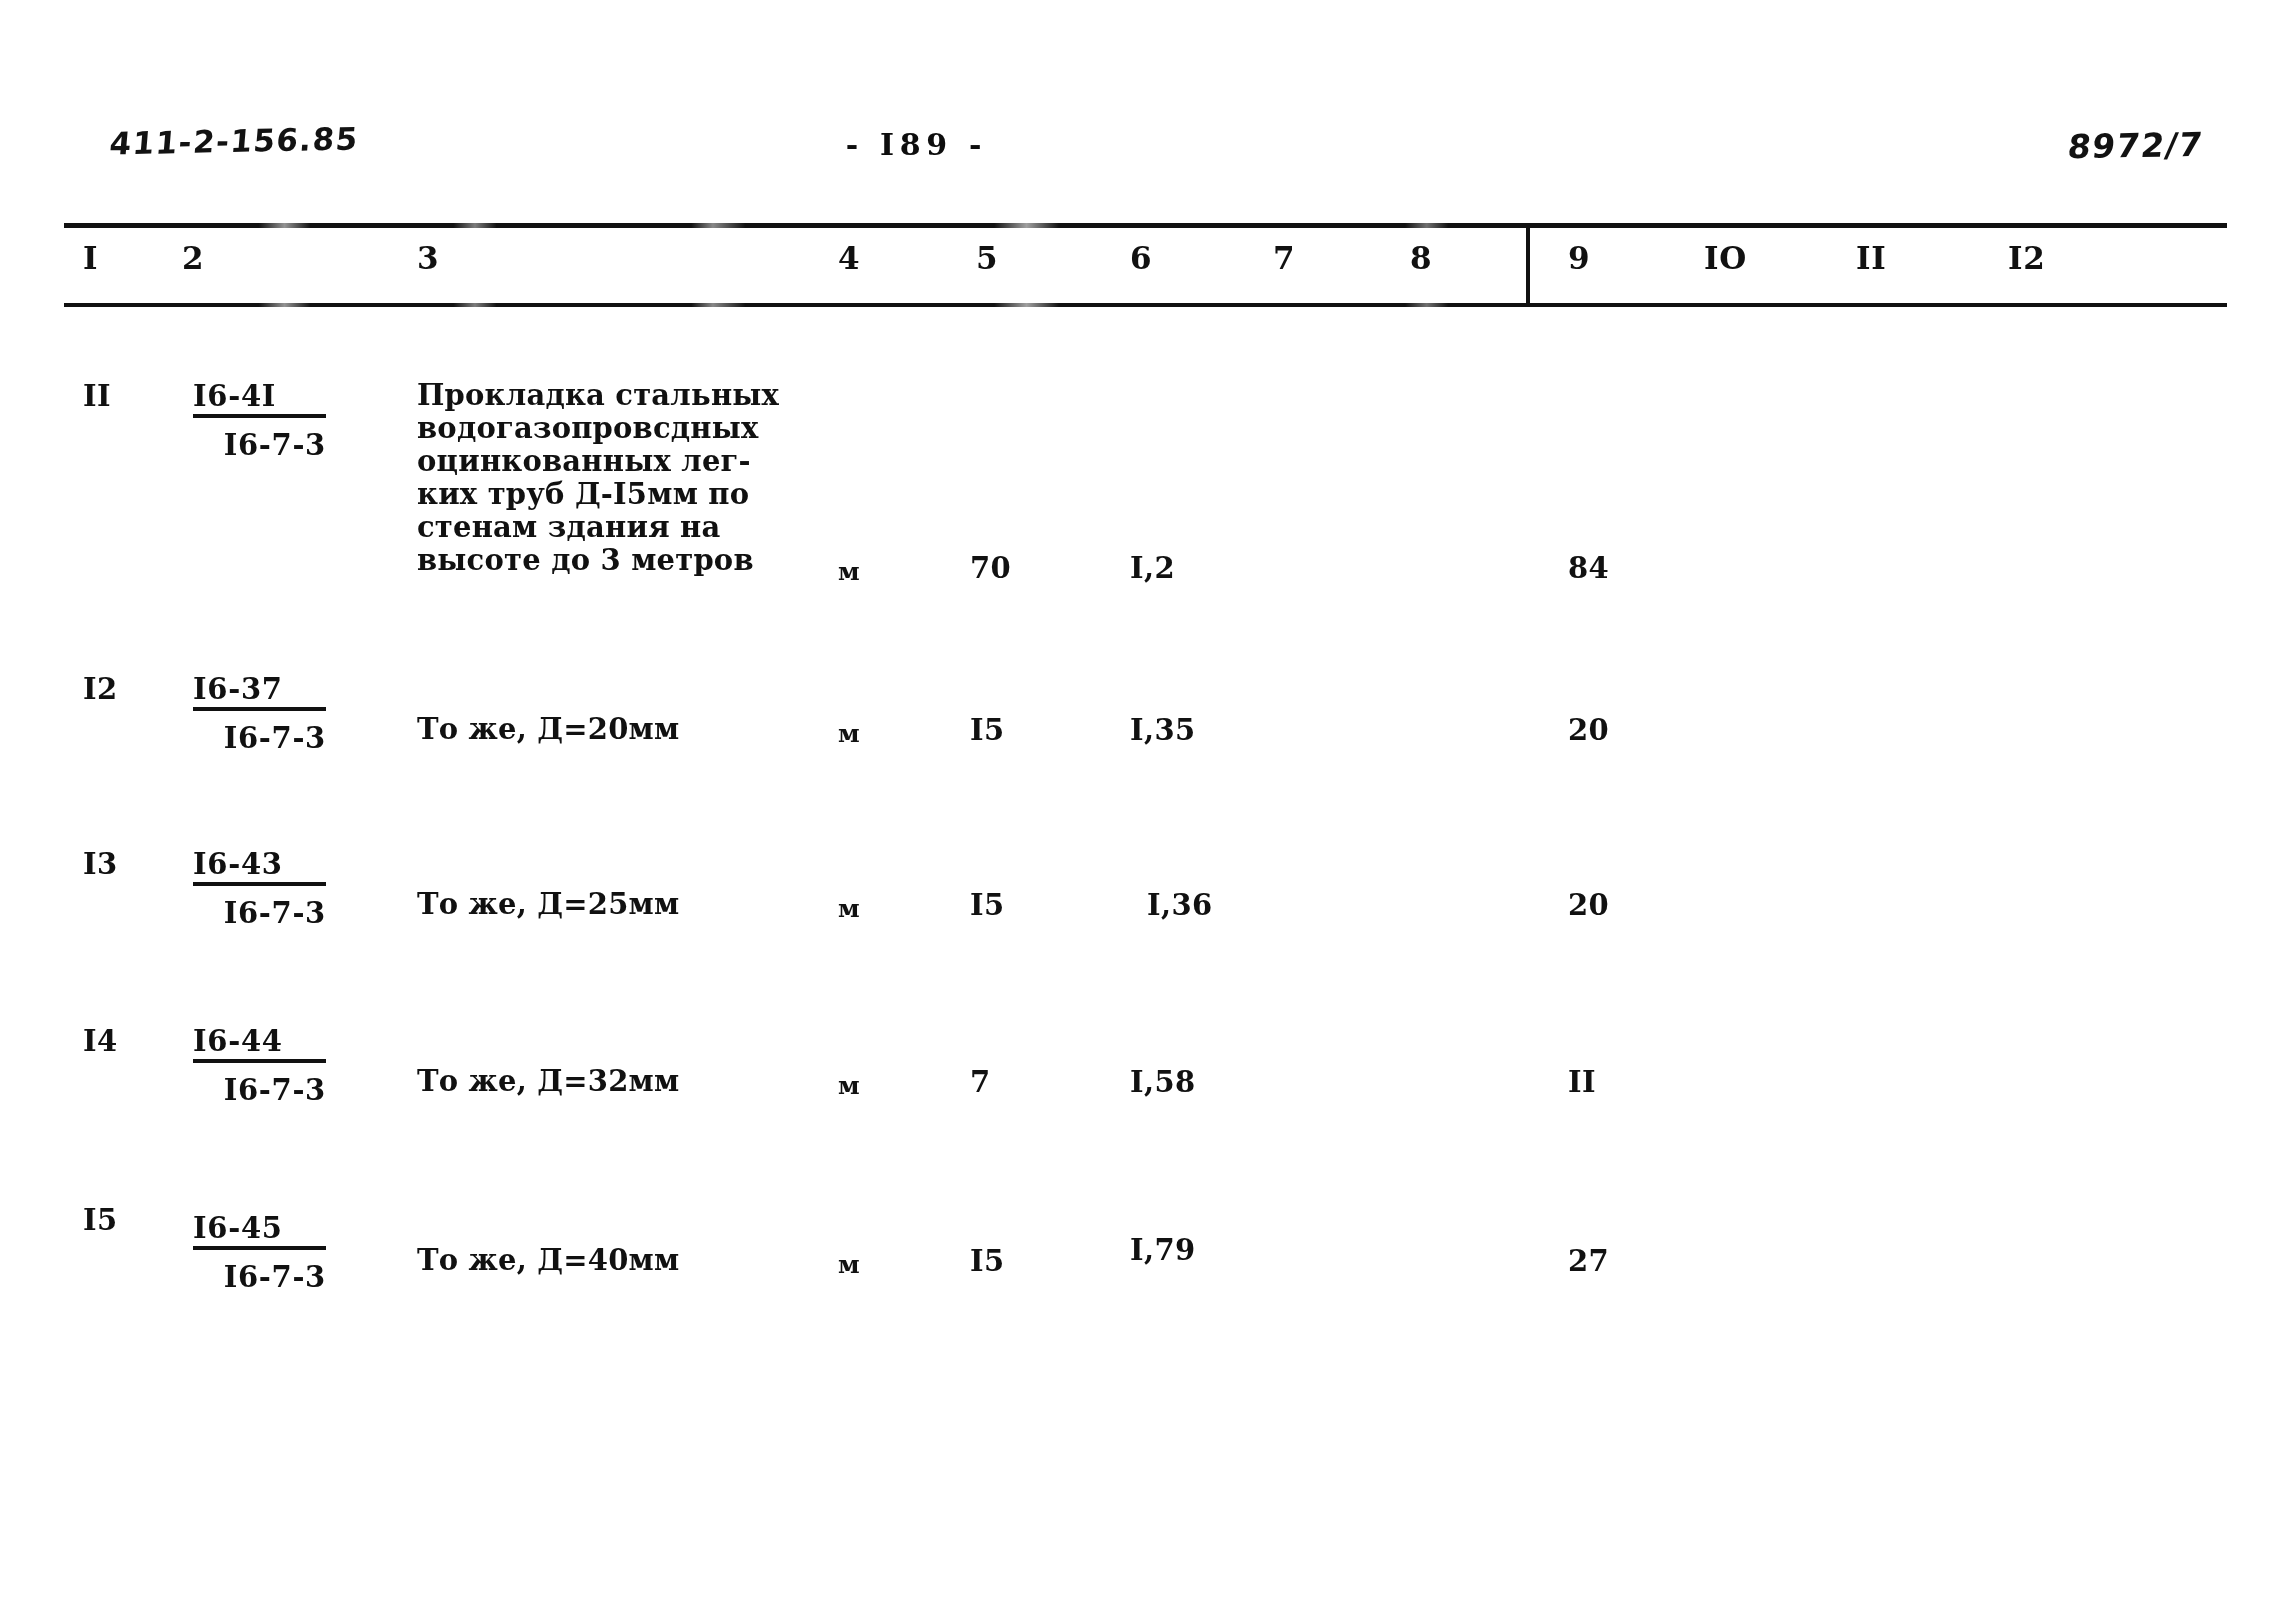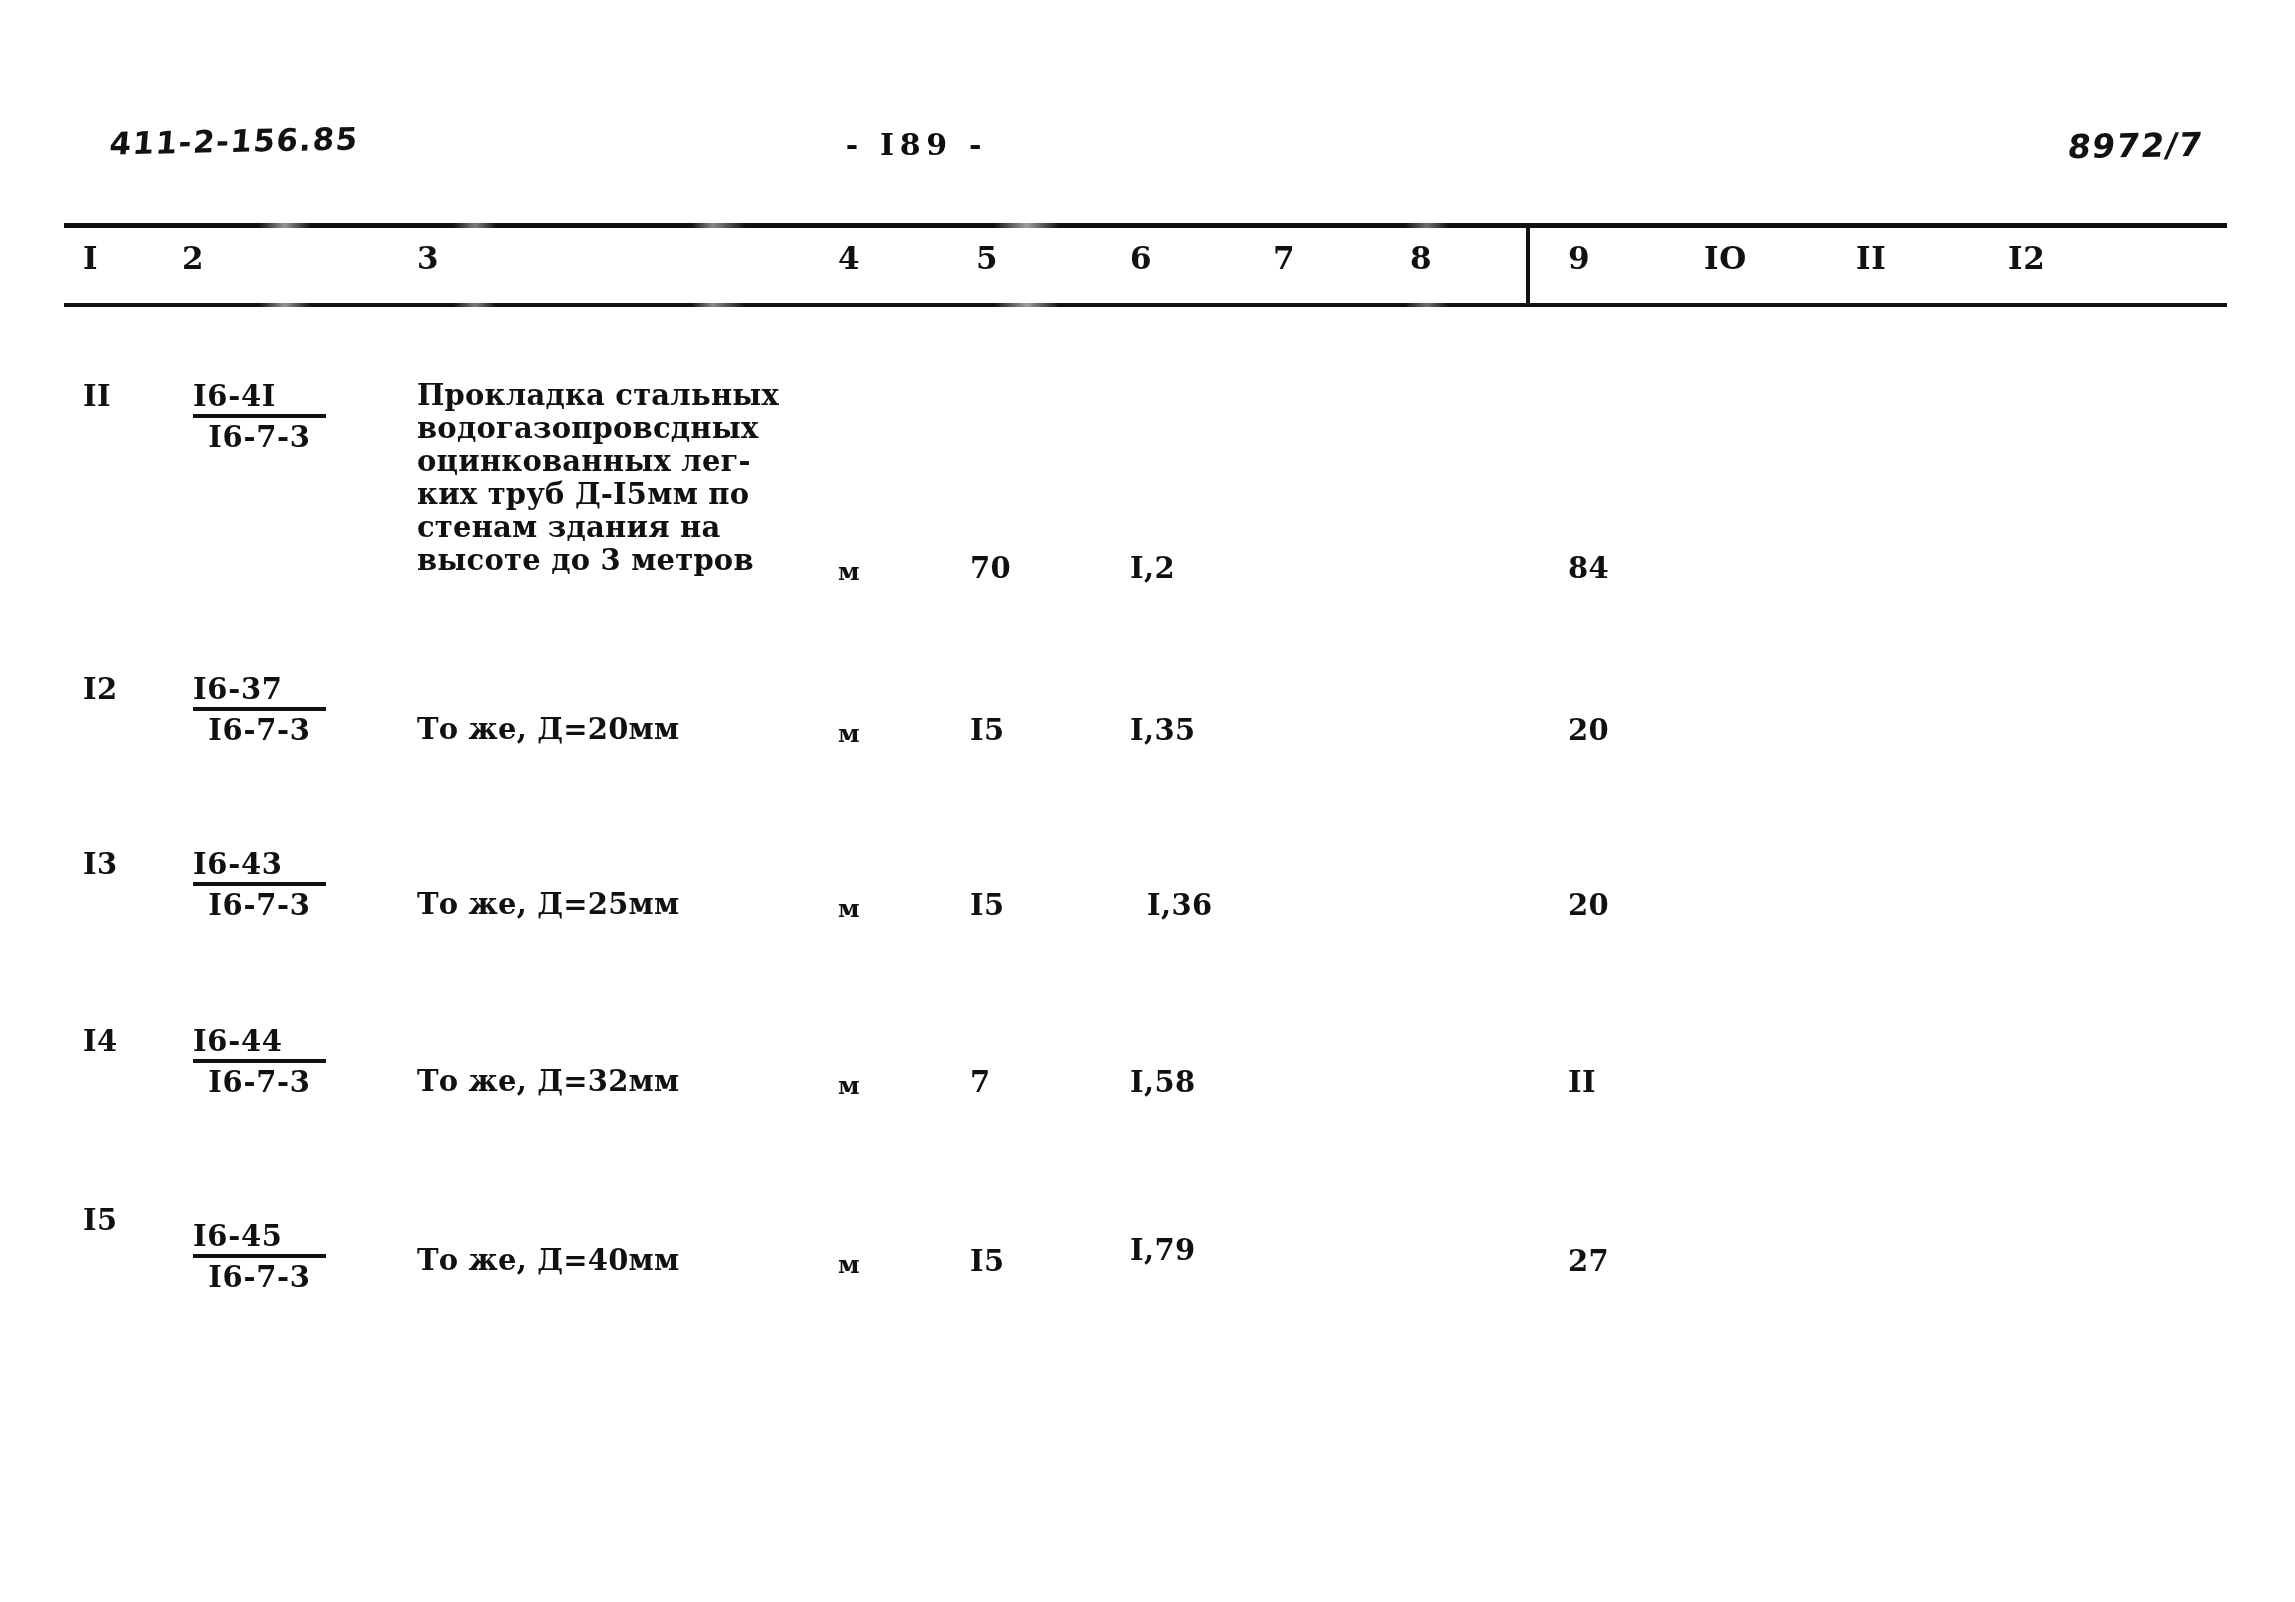--- a/index.html
+++ b/index.html
@@ -158,23 +158,23 @@
   }
   .code-top {
     display: block;
     border-bottom: 4.2px solid #111111;
     padding-bottom: 1.4px;
     width: 133px;
     text-align: left;
   }
   .code-bot {
     display: block;
-    padding-top: 2px;
+    padding-top: 10px;
     width: 133px;
-    text-align: center;
+    text-align: right;
   }
 
   .desc-block {
     position: absolute;
     left: 417px;
     font-family: "DejaVu Serif", serif;
     font-size: 29px;
     font-weight: 700;
     color: #111111;
     line-height: 33px;
@@ -267,21 +267,21 @@
       </div>
       <div class="desc-block" style="top:41px">То же, Д=32мм</div>
       <div class="cell c-unit" style="top:47px">м</div>
       <div class="cell c-qty" style="top:41px">7</div>
       <div class="cell c-val6" style="top:41px">I,58</div>
       <div class="cell c-val9" style="top:41px">II</div>
     </div>
 
     <div class="row" style="top:1203px">
       <div class="cell c-num" style="top:0px">I5</div>
-      <div class="code-stack" style="top:16px">
+      <div class="code-stack" style="top:8px">
         <span class="code-top">I6-45</span>
         <span class="code-bot">I6-7-3</span>
       </div>
       <div class="desc-block" style="top:41px">То же, Д=40мм</div>
       <div class="cell c-unit" style="top:47px">м</div>
       <div class="cell c-qty" style="top:41px">I5</div>
       <div class="cell c-val6" style="top:30px">I,79</div>
       <div class="cell c-val9" style="top:41px">27</div>
     </div>
 

